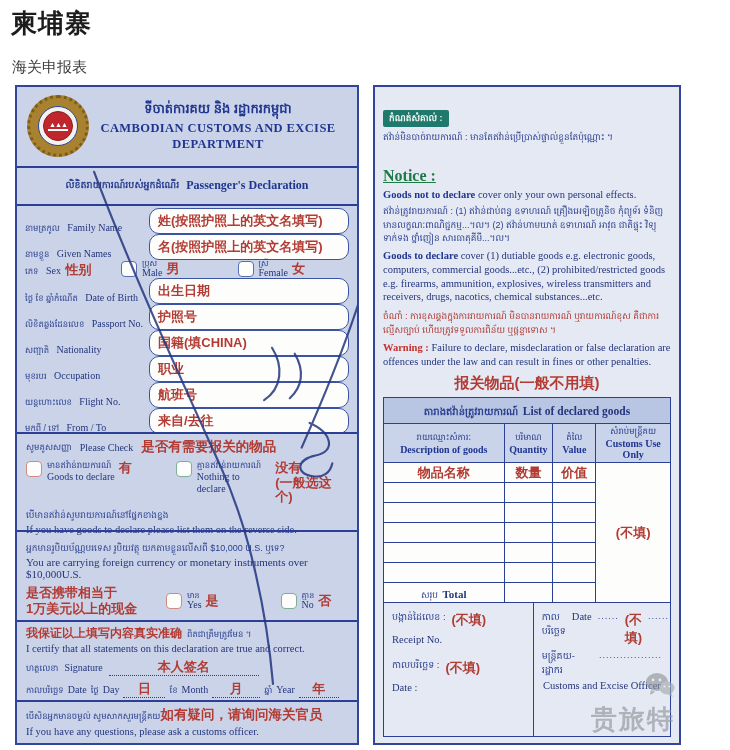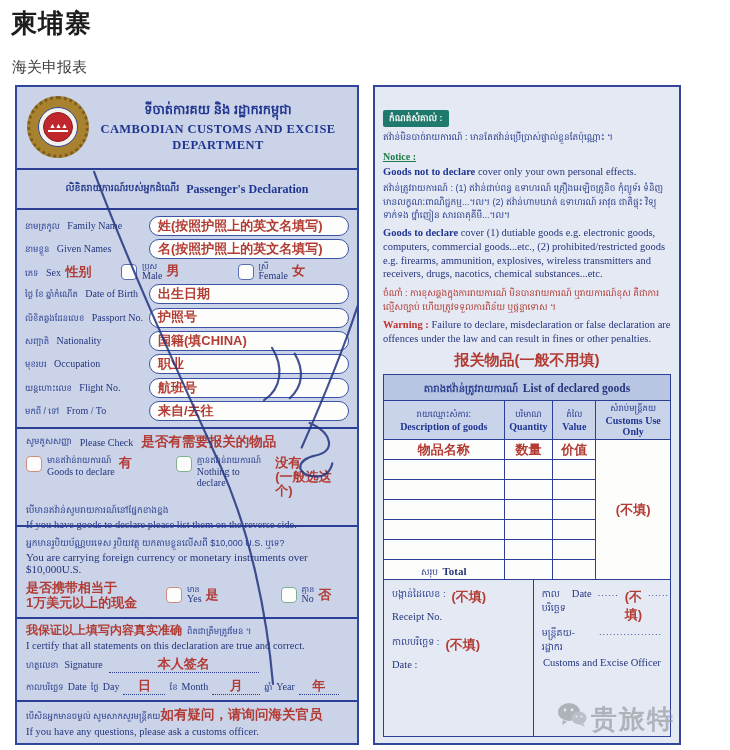--- a/index.html
+++ b/index.html
@@ -35,24 +35,24 @@
   .temple .base { display:block; width:20px; height:2px; background:#fff; margin:1px auto 0; }
   .hdr-titles { flex:1; text-align:center; }
   .hdr-kh { font-size:13px; font-weight:bold; color:#20358f; }
   .hdr-en { font-size:12.5px; font-weight:bold; font-family:"Liberation Serif",serif; color:#20358f; letter-spacing:.4px; line-height:1.25; margin-top:2px; }
 
   .sec-banner { height:42px; display:flex; align-items:center; justify-content:center; gap:7px; }
   .banner-kh { font-size:9.5px; font-weight:bold; }
   .banner-en { font-size:12px; font-weight:bold; font-family:"Liberation Serif",serif; color:#1f3591; }
 
   .sec-fields { height:228px; display:flex; flex-direction:column; justify-content:space-evenly; padding:2px 8px; }
-  .frow { display:flex; align-items:flex-start; }
+  .frow { display:flex; align-items:flex-end; }
   .flabel { width:124px; flex:0 0 124px; line-height:1.05; }
   .flabel .en { margin-left:3px; }
-  .finput { flex:1; height:20px; background:#fdfdfb; border:1.5px solid #3a53a4; border-radius:10px;
+  .finput { flex:1; height:26px; background:#fdfdfb; border:1.5px solid #3a53a4; border-radius:10px;
             display:flex; align-items:center; padding:0 8px; }
   .sexrow { display:flex; align-items:center; }
   .cb { width:16px; height:16px; border-radius:4px; background:#fdfdfb; border:1.6px solid #5a6db0; flex:0 0 16px; }
   .cb.red { border-color:#cf8a82; }
   .cb.green { border-color:#7fae96; }
   .cbl { display:flex; flex-direction:column; line-height:1; margin-left:5px; }
   .cbl .kh { font-size:8px; }
 
   .sec-check { height:98px; padding:6px 9px 4px; }
   .checkline { display:flex; align-items:center; gap:8px; }
@@ -81,21 +81,21 @@
   .q-line { display:flex; align-items:baseline; flex-wrap:nowrap; }
   .q-line .cn { font-size:13.5px; white-space:nowrap; }
   .q-en { display:block; margin-top:3px; font-size:10.5px; }
 
   .pen { position:absolute; inset:0; width:100%; height:100%; pointer-events:none; }
 
   
   .badge { display:inline-block; background:#20796d; color:#f2f6f1; font-size:9px; font-weight:bold;
            padding:2px 6px; border-radius:2px; align-self:flex-start; }
   .r-kh { font-size:9px; color:#2b3f8f; line-height:1.5; margin-top:4px; }
-  .notice { margin-top:6px; font-family:"Liberation Serif",serif; font-size:10px; font-weight:bold;
+  .notice { margin-top:22px; font-family:"Liberation Serif",serif; font-size:16px; font-weight:bold;
             color:#1d7a45; text-decoration:underline; }
   .rp { font-size:10.5px; font-family:"Liberation Serif",serif; color:#24357d; line-height:1.32; margin-top:3px; text-align:left; }
   .rp b { color:#1f3591; }
   .r-kh-red { font-size:9px; color:#b23b33; line-height:1.5; margin-top:6px; }
   .warn { margin-top:4px; }
   .warn b { color:#c13430; }
   .r-cn-title { text-align:center; font-size:15px; font-weight:bold; color:#b23b33; margin-top:5px; }
 
   .tbl-band { margin-top:4px; background:#b9c6e3; border:1px solid #2c3f96; border-bottom:none;
               text-align:center; padding:3px 0; }
@@ -116,21 +116,21 @@
   .rb-left { width:52%; padding:8px 8px; }
   .rb-right { width:48%; border-left:1px solid #2c3f96; padding:8px 8px; position:relative; }
   .rb-row { display:flex; align-items:flex-start; gap:6px; }
   .rb-kh { font-size:9.5px; color:#2b3f8f; }
   .rb-en { font-size:10.5px; font-family:"Liberation Serif",serif; color:#24357d; }
   .rb-red { font-size:13px; font-weight:600; color:#b23b33; }
   .mt10 { margin-top:12px; }
   .dots { color:#2b3f8f; font-size:9px; letter-spacing:1px; }
   .officer-en { display:block; text-align:center; margin-top:2px; }
 
-  .watermark { position:absolute; right:4px; bottom:6px; display:flex; align-items:flex-start; gap:4px; opacity:.62; }
+  .watermark { position:absolute; right:4px; bottom:6px; display:flex; align-items:flex-end; gap:4px; opacity:.62;flex-direction:column; }
   .wm-text { font-size:26px; font-weight:bold; color:#8e9398; letter-spacing:2px; }
 </style>
 </head>
 <body>
 
 <div class="page">
 
   <div class="h-title">柬埔寨</div>
   <div class="h-sub">海关申报表</div>
 

